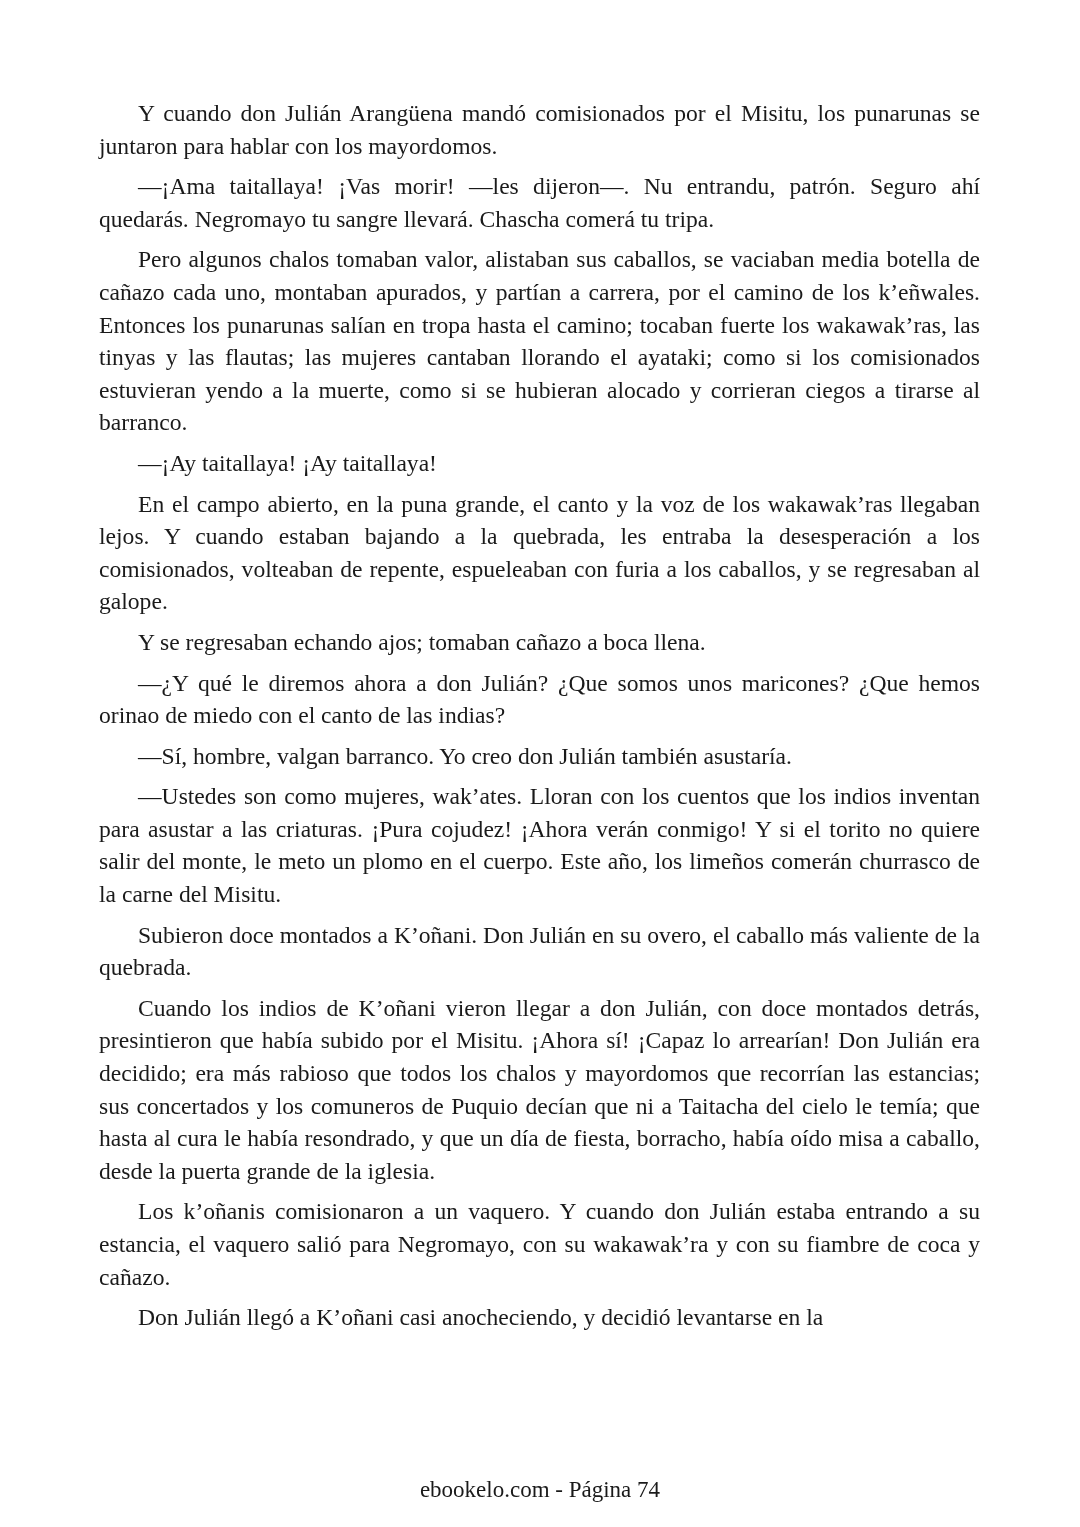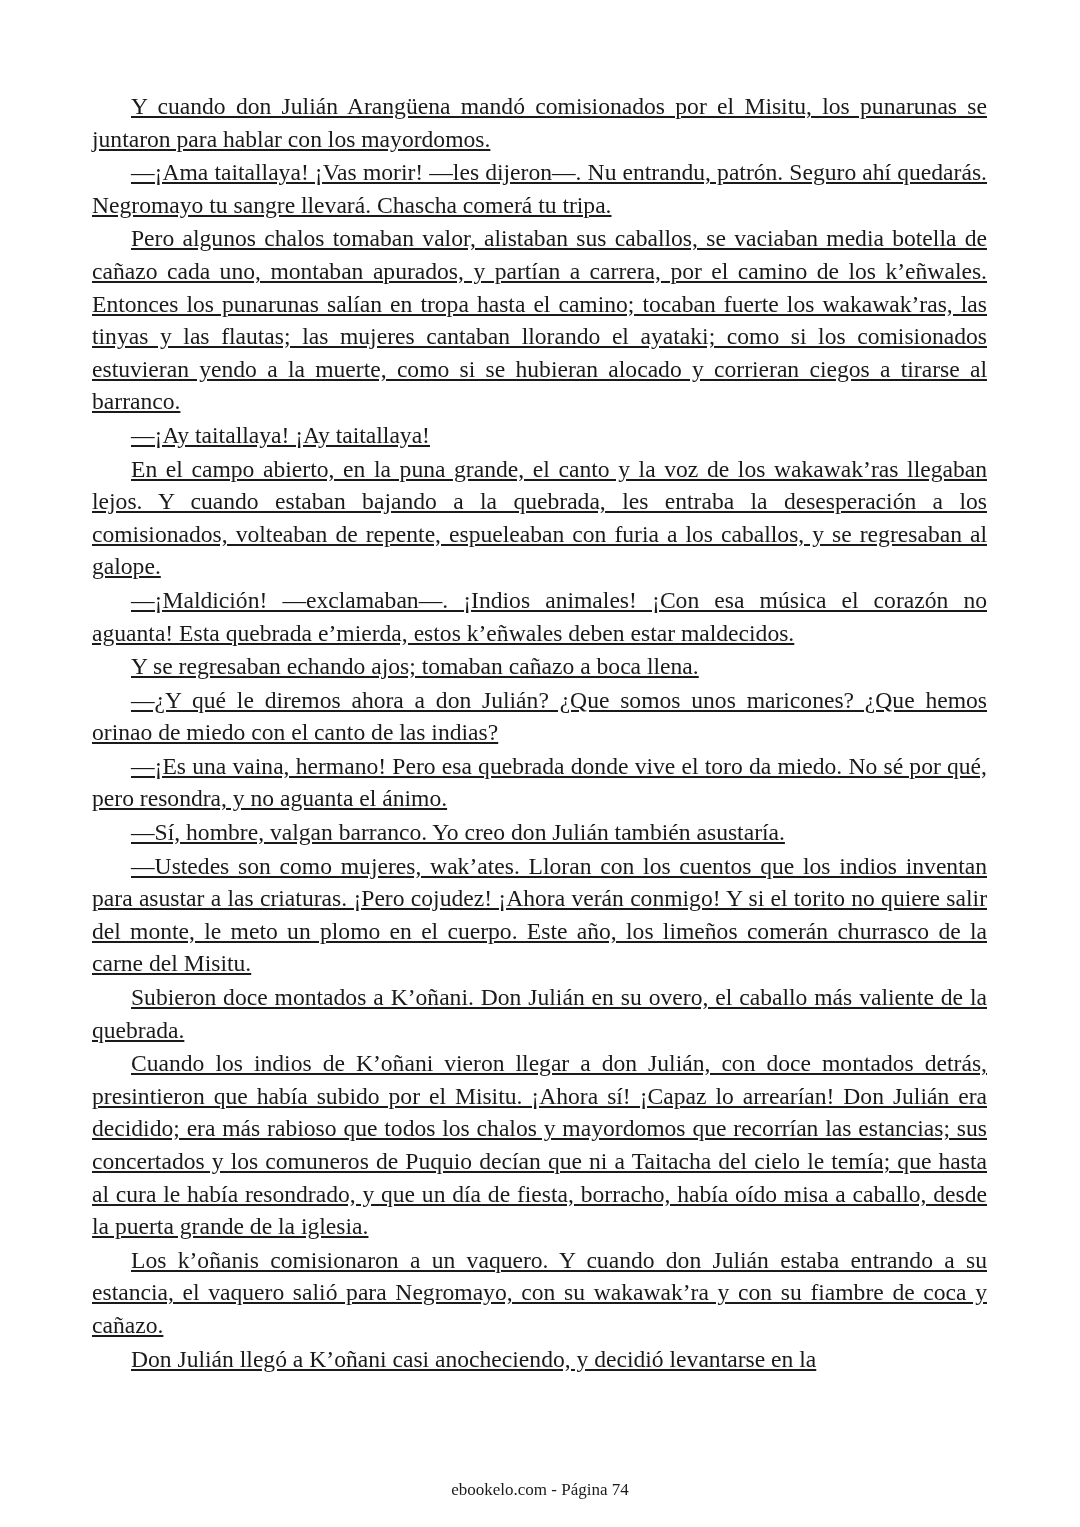--- a/index.html
+++ b/index.html
@@ -18,48 +18,45 @@
     .page-body {
       position: absolute;
       left: 91px;
       top: 89px;
       width: 897px;
       font-size: 23.6px;
       line-height: 32.6px;
       text-align: justify;
     }
     .page-body p {
-      margin: 1px;
+      margin: 8px;
       text-indent: 39px;
-      text-decoration: underline;
     }
     .page-footer {
       position: absolute;
       left: 0;
       width: 1080px;
       top: 1474px;
       text-align: center;
-      font-size: 17px;
+      font-size: 23px;
       line-height: 32px;
     }
   </style>
 </head>
 <body>
 
 <div class="page-body">
   <p>Y cuando don Julián Arangüena mandó comisionados por el Misitu, los punarunas se juntaron para hablar con los mayordomos.</p>
   <p>—¡Ama taitallaya! ¡Vas morir! —les dijeron—. Nu entrandu, patrón. Seguro ahí quedarás. Negromayo tu sangre llevará. Chascha comerá tu tripa.</p>
   <p>Pero algunos chalos tomaban valor, alistaban sus caballos, se vaciaban media botella de cañazo cada uno, montaban apurados, y partían a carrera, por el camino de los k’eñwales. Entonces los punarunas salían en tropa hasta el camino; tocaban fuerte los wakawak’ras, las tinyas y las flautas; las mujeres cantaban llorando el ayataki; como si los comisionados estuvieran yendo a la muerte, como si se hubieran alocado y corrieran ciegos a tirarse al barranco.</p>
   <p>—¡Ay taitallaya! ¡Ay taitallaya!</p>
   <p>En el campo abierto, en la puna grande, el canto y la voz de los wakawak’ras llegaban lejos. Y cuando estaban bajando a la quebrada, les entraba la desesperación a los comisionados, volteaban de repente, espueleaban con furia a los caballos, y se regresaban al galope.</p>
-  <p>—¡Maldición! —exclamaban—. ¡Indios animales! ¡Con esa música el corazón no aguanta! Esta quebrada e’mierda, estos k’eñwales deben estar maldecidos.</p>
   <p>Y se regresaban echando ajos; tomaban cañazo a boca llena.</p>
   <p>—¿Y qué le diremos ahora a don Julián? ¿Que somos unos maricones? ¿Que hemos orinao de miedo con el canto de las indias?</p>
-  <p>—¡Es una vaina, hermano! Pero esa quebrada donde vive el toro da miedo. No sé por qué, pero resondra, y no aguanta el ánimo.</p>
   <p>—Sí, hombre, valgan barranco. Yo creo don Julián también asustaría.</p>
-  <p>—Ustedes son como mujeres, wak’ates. Lloran con los cuentos que los indios inventan para asustar a las criaturas. ¡Pero cojudez! ¡Ahora verán conmigo! Y si el torito no quiere salir del monte, le meto un plomo en el cuerpo. Este año, los limeños comerán churrasco de la carne del Misitu.</p>
+  <p>—Ustedes son como mujeres, wak’ates. Lloran con los cuentos que los indios inventan para asustar a las criaturas. ¡Pura cojudez! ¡Ahora verán conmigo! Y si el torito no quiere salir del monte, le meto un plomo en el cuerpo. Este año, los limeños comerán churrasco de la carne del Misitu.</p>
   <p>Subieron doce montados a K’oñani. Don Julián en su overo, el caballo más valiente de la quebrada.</p>
   <p>Cuando los indios de K’oñani vieron llegar a don Julián, con doce montados detrás, presintieron que había subido por el Misitu. ¡Ahora sí! ¡Capaz lo arrearían! Don Julián era decidido; era más rabioso que todos los chalos y mayordomos que recorrían las estancias; sus concertados y los comuneros de Puquio decían que ni a Taitacha del cielo le temía; que hasta al cura le había resondrado, y que un día de fiesta, borracho, había oído misa a caballo, desde la puerta grande de la iglesia.</p>
   <p>Los k’oñanis comisionaron a un vaquero. Y cuando don Julián estaba entrando a su estancia, el vaquero salió para Negromayo, con su wakawak’ra y con su fiambre de coca y cañazo.</p>
   <p>Don Julián llegó a K’oñani casi anocheciendo, y decidió levantarse en la</p>
 </div>
 
 <div class="page-footer">ebookelo.com - Página 74</div>
 
 </body></html>

